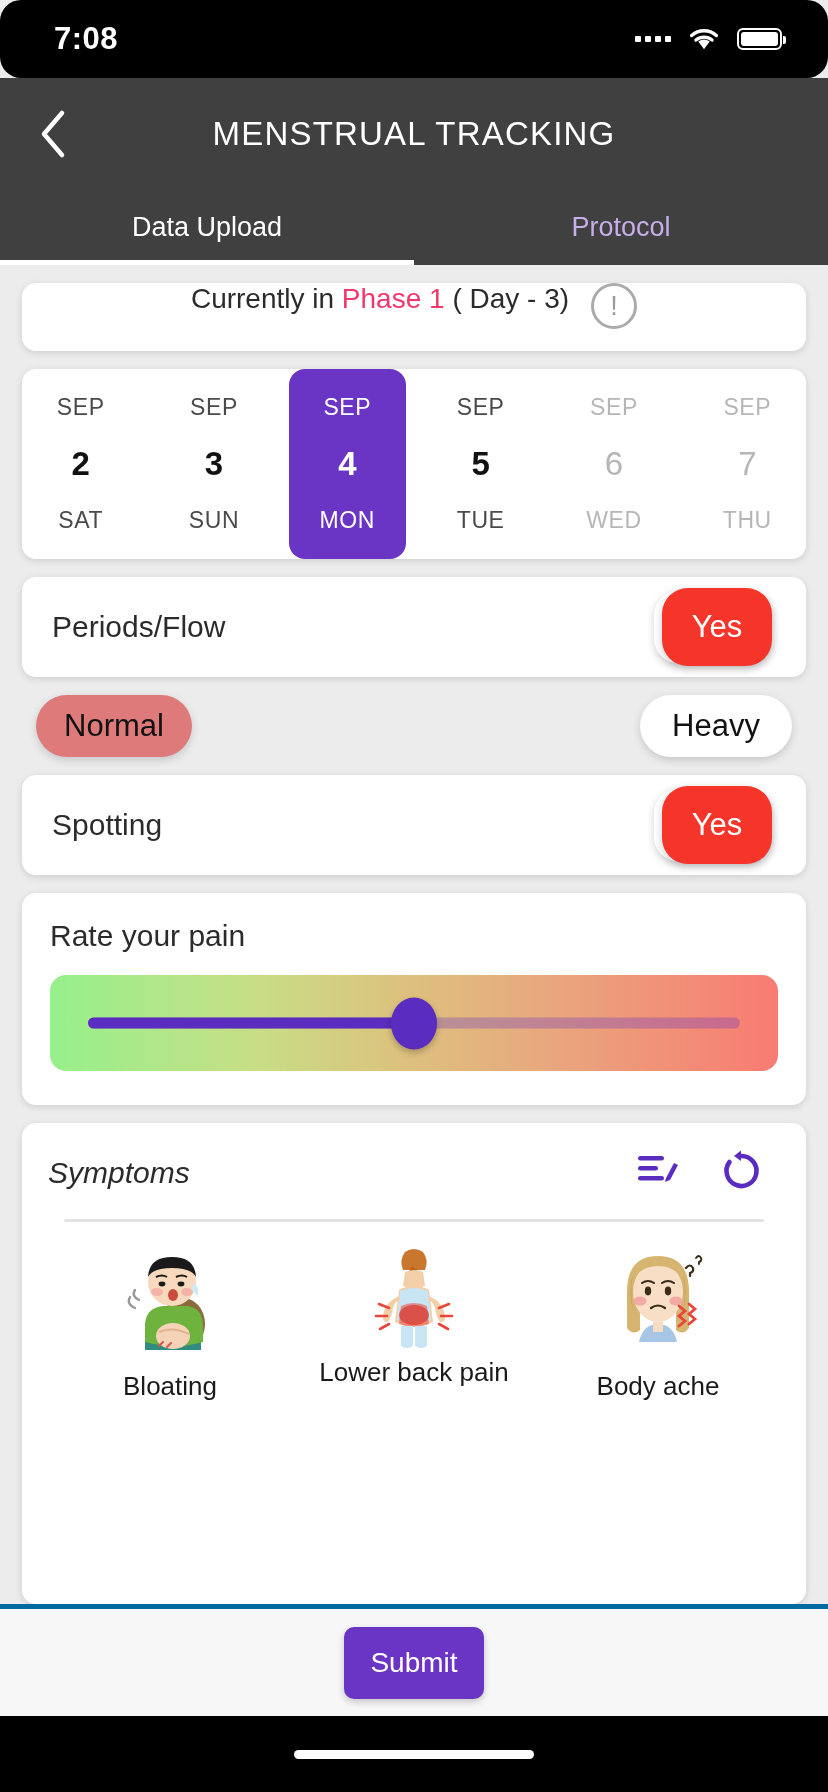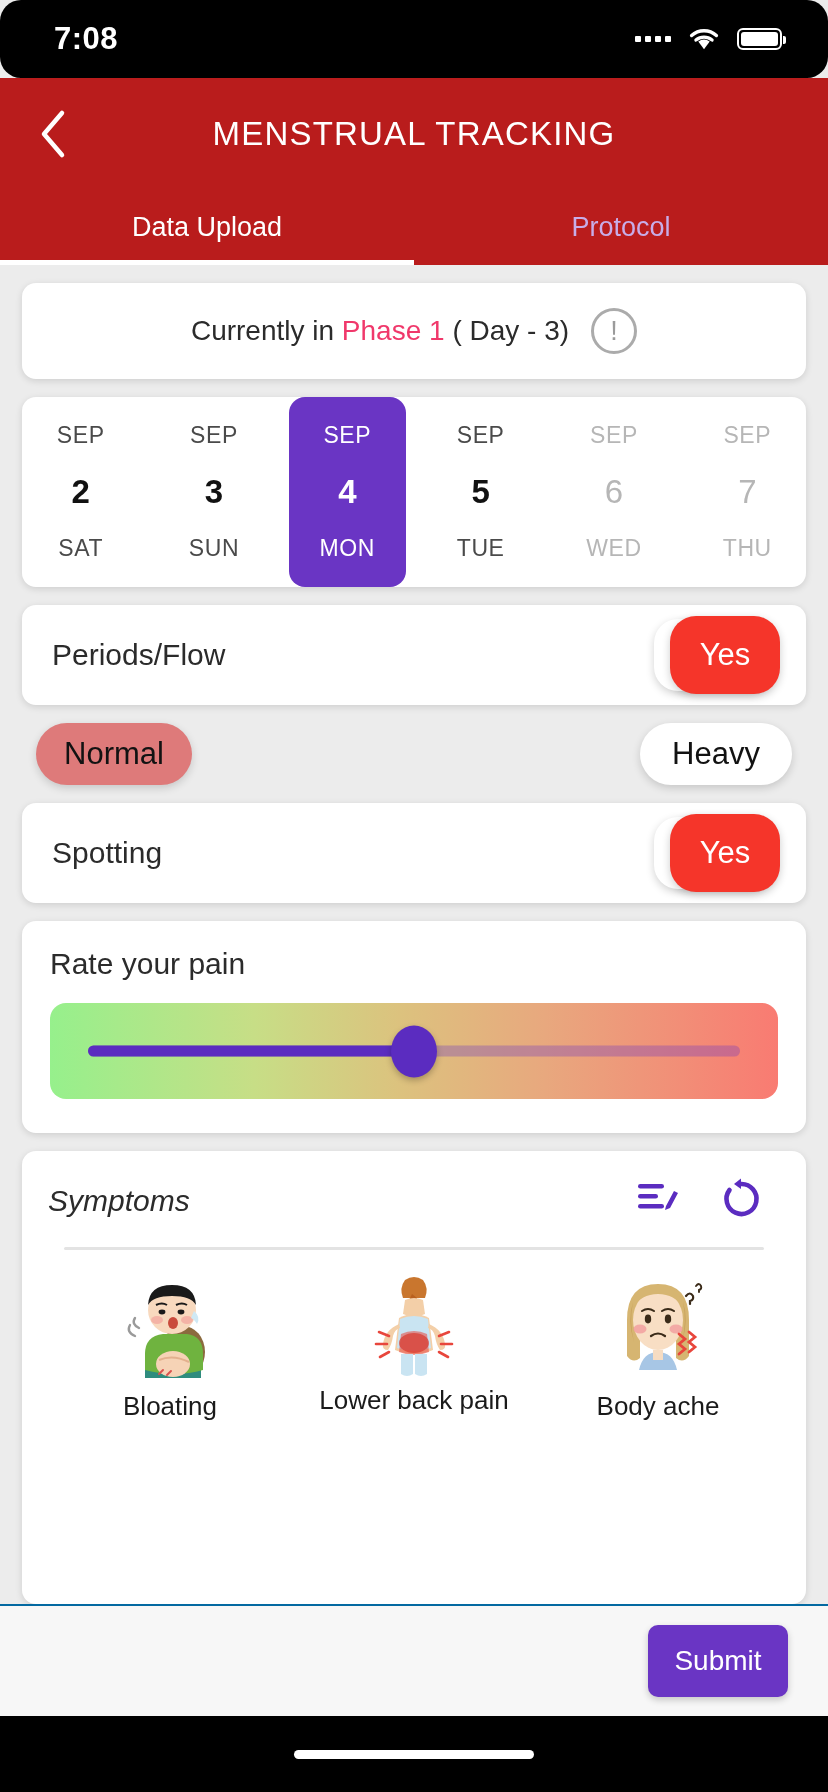--- a/index.html
+++ b/index.html
@@ -19,21 +19,21 @@
   }
   .status-time { font-size:31px; font-weight:600; letter-spacing:.5px; }
   .status-right { display:flex; align-items:center; gap:16px; }
   .dots { display:flex; gap:4px; align-items:flex-end; }
   .dots i { display:block; width:6px; height:6px; background:#fff; border-radius:1px; }
   .battery { width:45px; height:22px; border:2.5px solid #fff; border-radius:6px; position:relative; padding:2px; }
   .battery::after { content:""; position:absolute; right:-6px; top:6px; width:3px; height:8px; background:#fff; border-radius:0 2px 2px 0; }
   .battery span { display:block; width:100%; height:100%; background:#fff; border-radius:3px; }
 
   
-  .header { background:#b91c1c; flex:0 0 187px; position:relative; }
+  .header { background:#404040; flex:0 0 187px; position:relative; }
   .header-top { height:112px; display:flex; align-items:center; position:relative; }
   .back-btn {
     position:absolute; left:26px; top:50%; transform:translateY(-50%);
     width:54px; height:54px; display:flex; align-items:center; justify-content:center;
   }
   .back-btn svg { display:block; }
   .header-title {
     width:100%; text-align:center; color:#fff; font-size:33px;
     font-weight:400; letter-spacing:1.2px;
   }
@@ -49,21 +49,21 @@
 
   
   .content { flex:1 1 auto; overflow:hidden; padding:18px 22px 0 22px; display:flex; flex-direction:column; gap:18px; }
 
   .card {
     background:#fff; border-radius:14px;
     box-shadow:0 2px 7px rgba(0,0,0,0.13);
   }
 
   
-  .phase-card { height:96px; display:flex; align-items:center; justify-content:center; gap:22px; }
+  .phase-card { height:68px; display:flex; justify-content:center; gap:22px; }
   .phase-text { font-size:28px; color:#2B2B2B; }
   .phase-text .hl { color:#F0386B; }
   .info-circle {
     width:46px; height:46px; border-radius:50%; border:3px solid #ABABAB;
     display:flex; align-items:center; justify-content:center;
     color:#9B9B9B; font-size:27px; font-weight:400; line-height:1;
   }
 
   
   .dates { display:flex; padding:0; height:190px; align-items:stretch;gap:16px; }
@@ -82,21 +82,21 @@
   
   .yn-card { height:100px; display:flex; align-items:center; justify-content:space-between; padding:0 34px 0 30px; }
   .yn-label { font-size:30px; color:#2B2B2B; }
   .yn-toggle { position:relative; display:flex; align-items:center; }
   .yn-no {
     background:#fff; border-radius:24px; box-shadow:0 3px 8px rgba(0,0,0,0.18);
     min-width:118px; height:72px; display:flex; align-items:center; justify-content:center;
     font-size:30px; color:#1A1A1A; padding-left:44px; padding-right:14px;
   }
   .yn-yes {
-    position:absolute; left:16px; top:50%; transform:translateY(-50%);
+    position:absolute; left:8px; top:50%; transform:translateY(-50%);
     background:#F5352A; border-radius:26px; width:110px; height:78px;
     display:flex; align-items:center; justify-content:center;
     font-size:31px; color:#fff;
     box-shadow:0 3px 8px rgba(0,0,0,0.2);
   }
 
   
   .flow-row { display:flex; justify-content:space-between; padding:0 14px; }
   .flow-pill {
     min-width:152px; height:62px; border-radius:31px; background:#fff;
@@ -129,27 +129,27 @@
 
   
   .sym-card { padding:26px 26px 26px 26px; flex:1 1 auto; display:flex; flex-direction:column; min-height:0; }
   .sym-head { display:flex; align-items:center; justify-content:space-between; }
   .sym-title { font-size:30px; color:#2B2B2B;font-style:italic; }
   .sym-actions { display:flex; align-items:center; gap:40px; padding-right:18px; }
   .sym-divider { height:3px; background:#E3E3E3; border-radius:2px; margin:22px 16px 0 16px; }
   .sym-list { display:flex; align-items:flex-start; justify-content:space-around; padding-top:24px; }
   .sym-item { width:210px; display:flex; flex-direction:column; align-items:center; }
   .sym-art { width:110px; height:110px; position:relative; }
-  .sym-label { font-size:26px; color:#1A1A1A; text-align:center; line-height:1.12; margin-top:8px; }
+  .sym-label { font-size:26px; color:#1A1A1A; text-align:center; line-height:1.12; margin-top:16px; }
   .sym-item.mid .sym-label { margin-top:2px; }
 
   
   .footer {
-    flex:0 0 112px; background:#F7F7F7; border-top:2px solid #0369a1;
-    display:flex; align-items:center; justify-content:flex-end; padding:0 40px;
+    flex:0 0 112px; background:#F7F7F7; border-top:5px solid #0369a1;
+    display:flex; align-items:center; justify-content:center; padding:0 40px;
   }
   .submit-btn {
     background:#6A35C4; color:#fff; font-size:28px;
     width:140px; height:72px; border-radius:10px; border:none;
     display:flex; align-items:center; justify-content:center;
     box-shadow:0 3px 7px rgba(0,0,0,0.2);
   }
 
   
   .homebar { flex:0 0 76px; background:#000; display:flex; align-items:center; justify-content:center; }

